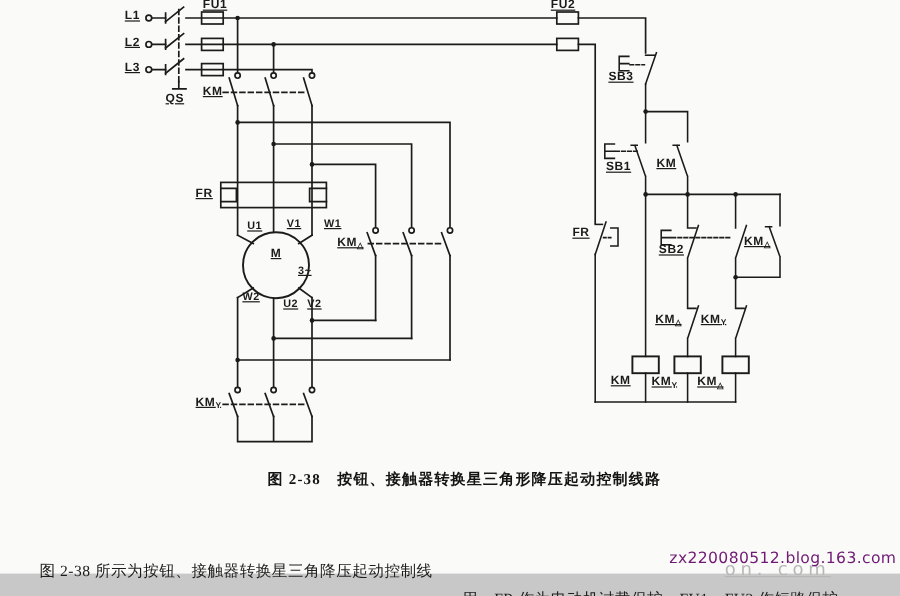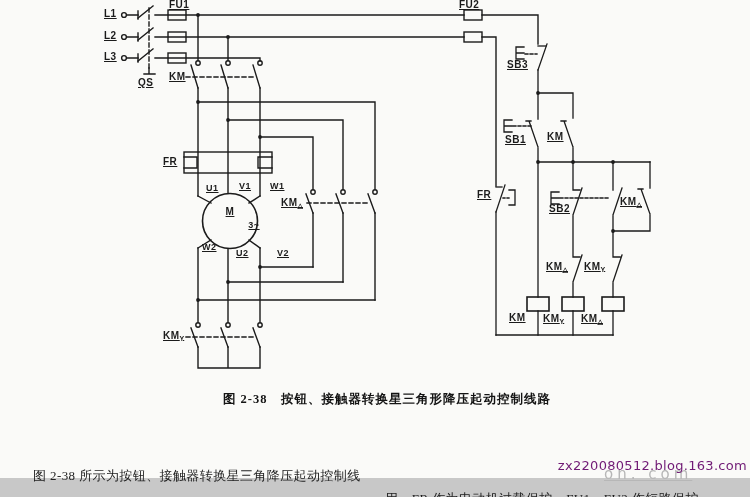--- a/index.html
+++ b/index.html
@@ -179,21 +179,21 @@
   <div class="lbl" style="left:163px;top:157px">FR</div>
   <div class="lbl" style="left:281px;top:198px"><span>KM</span><sub>△</sub></div>
   <div class="lbl" style="left:163px;top:331px"><span>KM</span><sub>Y</sub></div>
   <div class="lbl small" style="left:182px;top:183px">U1</div>
   <div class="lbl small" style="left:215px;top:181px">V1</div>
   <div class="lbl small" style="left:246px;top:181px">W1</div>
   <div class="lbl" style="left:221px;top:207px;width:18px;text-align:center">M</div>
   <div class="lbl small" style="left:219px;top:220px;width:22px;text-align:center">3~</div>
   <div class="lbl small" style="left:178px;top:242px">W2</div>
   <div class="lbl small" style="left:212px;top:248px">U2</div>
-  <div class="lbl small" style="left:253px;top:248px">V2</div>
+  <div class="lbl small" style="left:232px;top:248px">V2</div>
 
   <div class="lbl" style="left:507px;top:60px">SB3</div>
   <div class="lbl" style="left:505px;top:135px">SB1</div>
   <div class="lbl" style="left:547px;top:132px">KM</div>
   <div class="lbl" style="left:477px;top:190px">FR</div>
   <div class="lbl" style="left:549px;top:204px">SB2</div>
   <div class="lbl" style="left:620px;top:197px"><span>KM</span><sub>△</sub></div>
   <div class="lbl" style="left:546px;top:262px"><span>KM</span><sub>△</sub></div>
   <div class="lbl" style="left:584px;top:262px"><span>KM</span><sub>Y</sub></div>
   <div class="lbl" style="left:509px;top:313px">KM</div>

